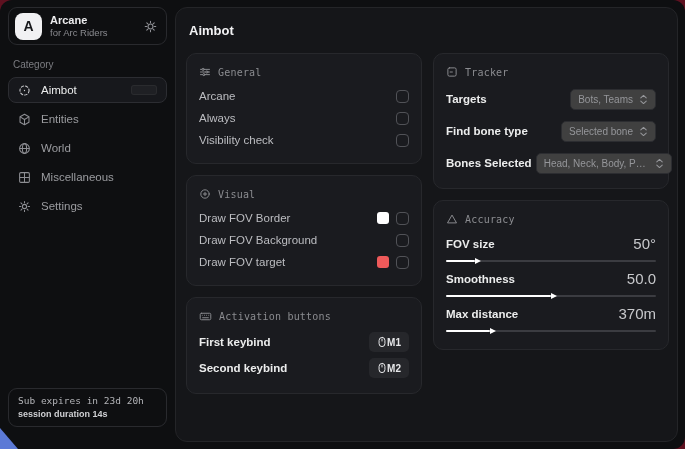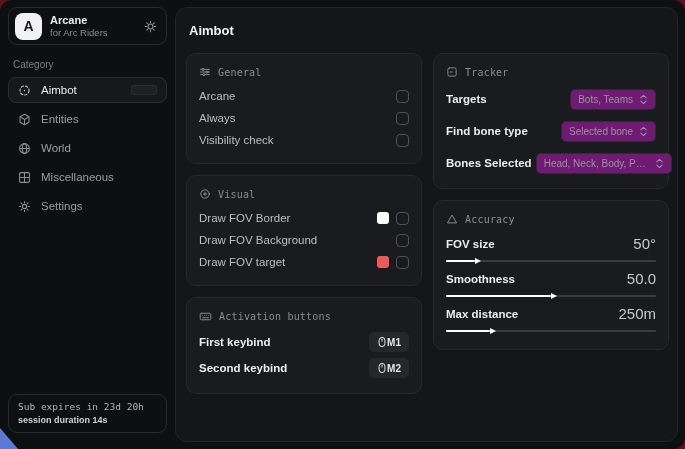--- a/index.html
+++ b/index.html
@@ -35,21 +35,21 @@
     border:1px solid transparent; cursor:pointer;
   }
   .nav-item.sel { background:#17181c; border-color:#2c2d32; color:#eceded; }
   .nav-icon { width:14px; height:14px; display:flex; align-items:center; color:#8d8e93; flex:0 0 auto; }
   .nav-item.sel .nav-icon { color:#c9cacd; }
   .faint-pill {
     margin-left:auto; width:26px; height:10px; border-radius:3px;
     background:rgba(255,255,255,.035); border:1px solid rgba(255,255,255,.05);
   }
   .footer-card {
-    position:absolute; left:8px; bottom:16px; width:159px;
+    position:absolute; left:8px; bottom:22px; width:159px;
     border:1px solid #292a2e; border-radius:9px; padding:6px 9px 7px;
   }
   .sub-line { font-family:"DejaVu Sans Mono", monospace; font-size:9.5px; color:#b3b4b8; white-space:nowrap; }
   .sess-line { font-size:9px; font-weight:700; color:#cfd0d3; margin-top:3px; }
   
   .content {
     position:absolute; left:175px; top:7px; width:503px; height:435px;
     background:#151619; border:1px solid #242528; border-radius:12px;
     padding:13px 8px 12px 10px;
   }
@@ -74,21 +74,21 @@
   .rlabel.strong { color:#eceded; font-weight:700; }
   .controls { display:flex; align-items:center; gap:7px; }
   .checkbox { width:13px; height:13px; border:1.4px solid #515257; border-radius:4px; cursor:pointer; }
   .swatch { width:12px; height:12px; border-radius:3px; cursor:pointer; }
   .keybtn {
     display:flex; align-items:center; background:#26272b; border:none;
     border-radius:5px; color:#e6e7e9; font-size:10px; font-weight:700;
     padding:4px 8px; font-family:inherit; cursor:pointer;
   }
   .dropbtn {
-    display:flex; align-items:center; gap:6px; background:#701a75;
+    display:flex; align-items:center; gap:6px; background:#404040;
     border:1px solid #2c2d31; border-radius:5px; color:#95969a;
     font-size:10px; padding:4px 7px; font-family:inherit; cursor:pointer;
     white-space:nowrap; max-width:150px;
   }
   .dropbtn .dval { overflow:hidden; text-overflow:ellipsis; }
   .trow { margin-top:6px; }
   
   .acc-group { margin-top:8px; }
   .acc-top { display:flex; align-items:center; justify-content:space-between; height:17px; }
   .acc-value { font-size:15px; color:#c8c9cc; }
@@ -357,21 +357,21 @@
               <span class="acc-value">50.0</span>
             </div>
             <div class="slider">
               <div class="fill" style="width: 50%;"></div>
             </div>
           </div>
 
           <div class="acc-group">
             <div class="acc-top">
               <span class="rlabel strong">Max distance</span>
-              <span class="acc-value">250m</span>
+              <span class="acc-value">370m</span>
             </div>
             <div class="slider">
               <div class="fill" style="width: 21%;"></div>
             </div>
           </div>
         </section>
 
       </div>
     </div>
   </main>

